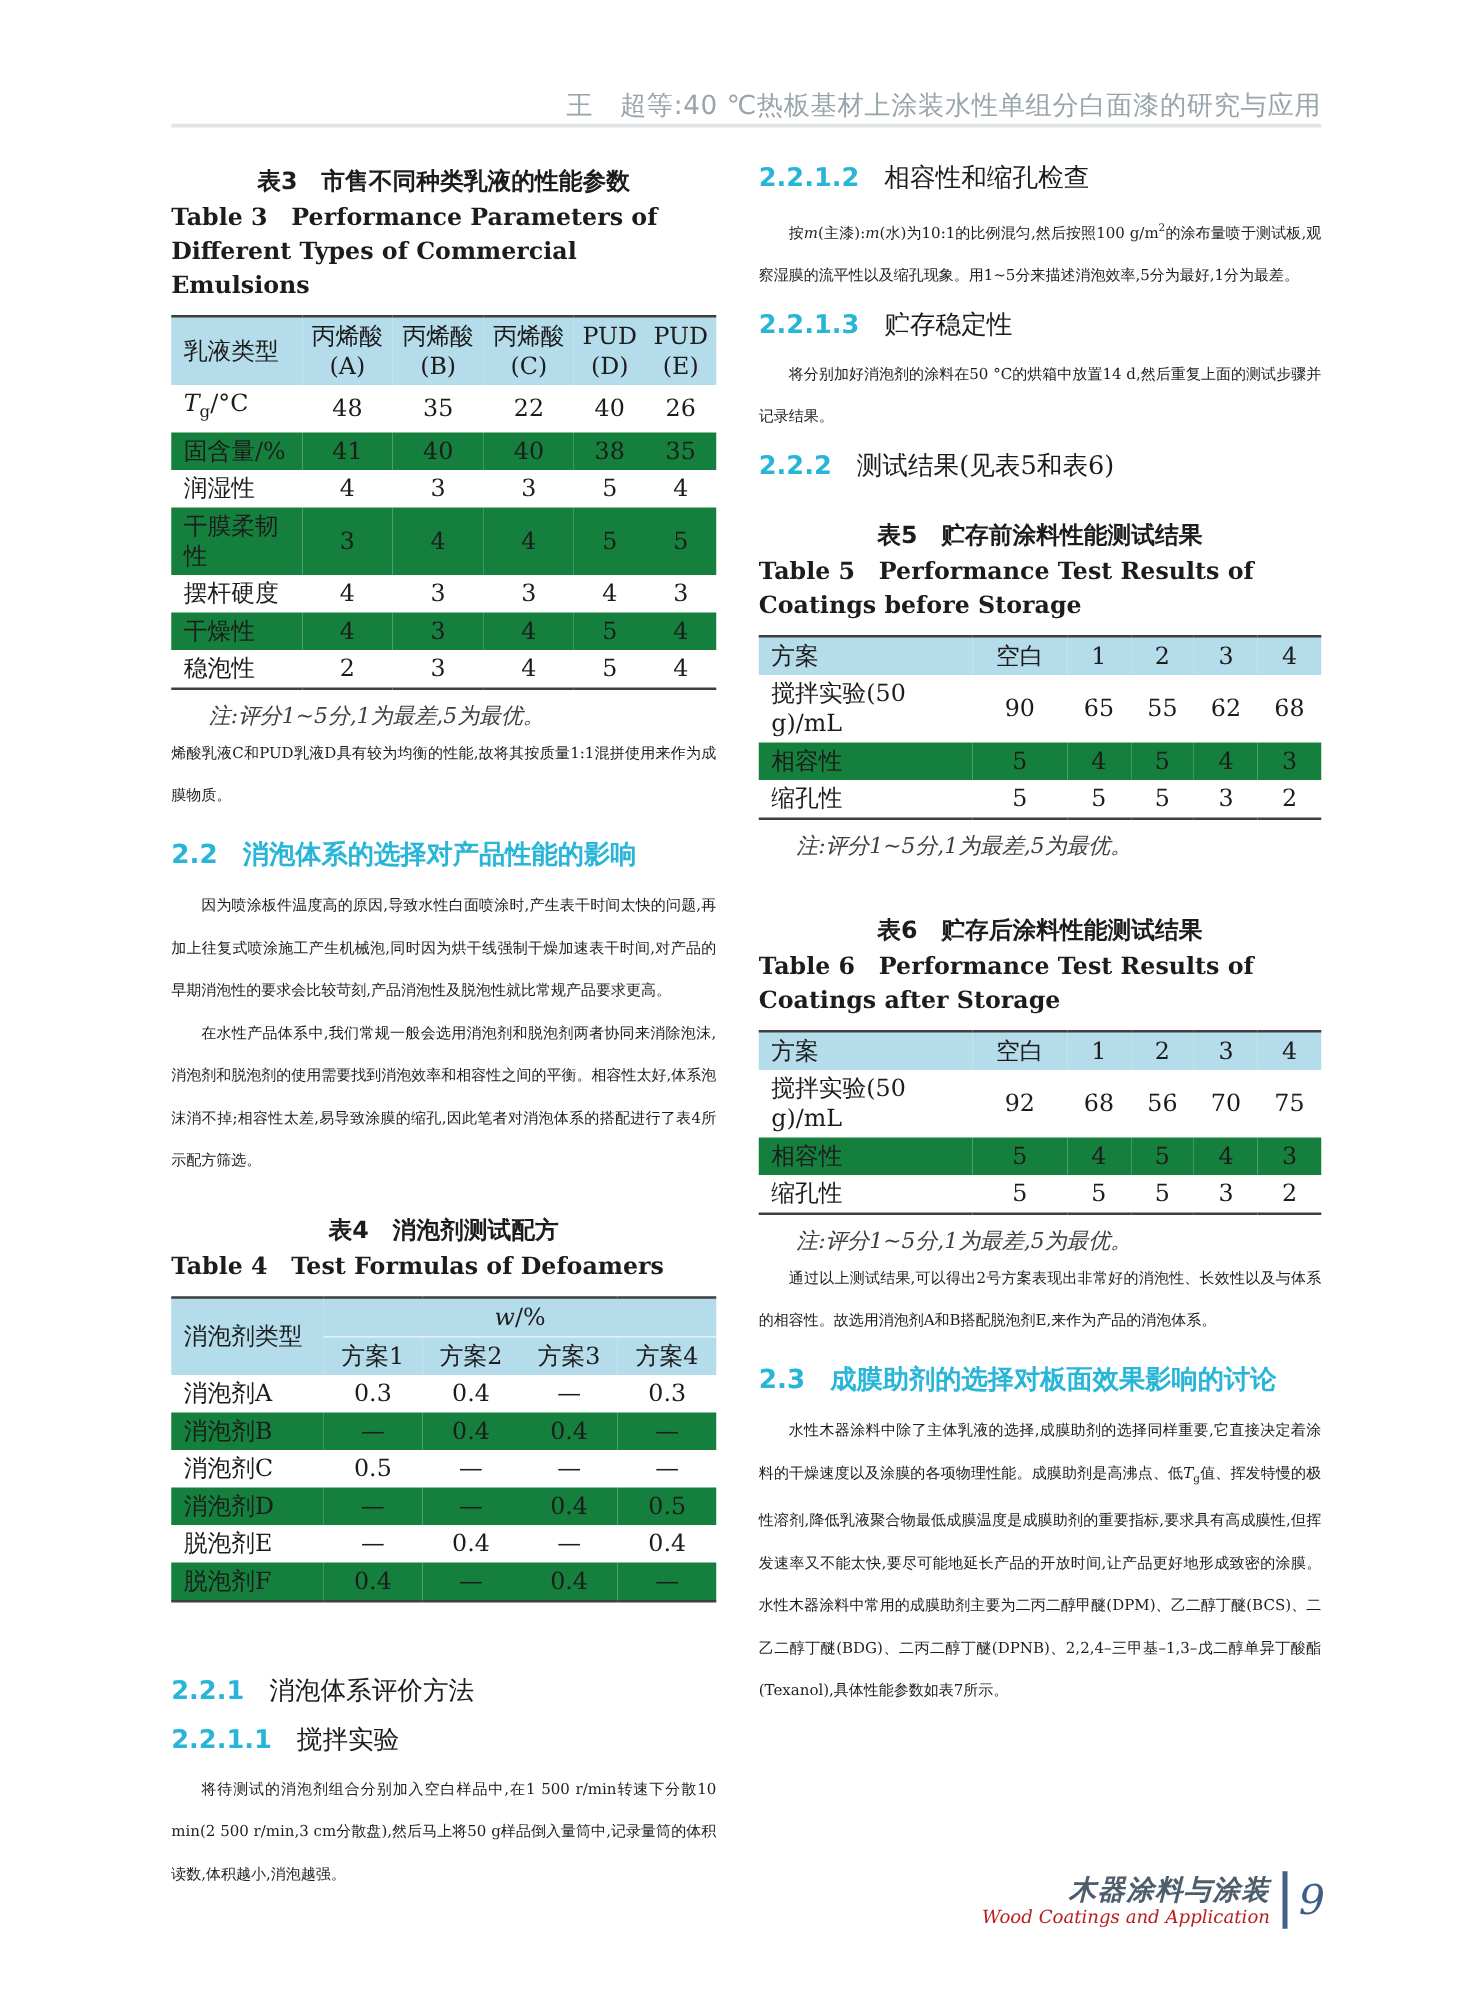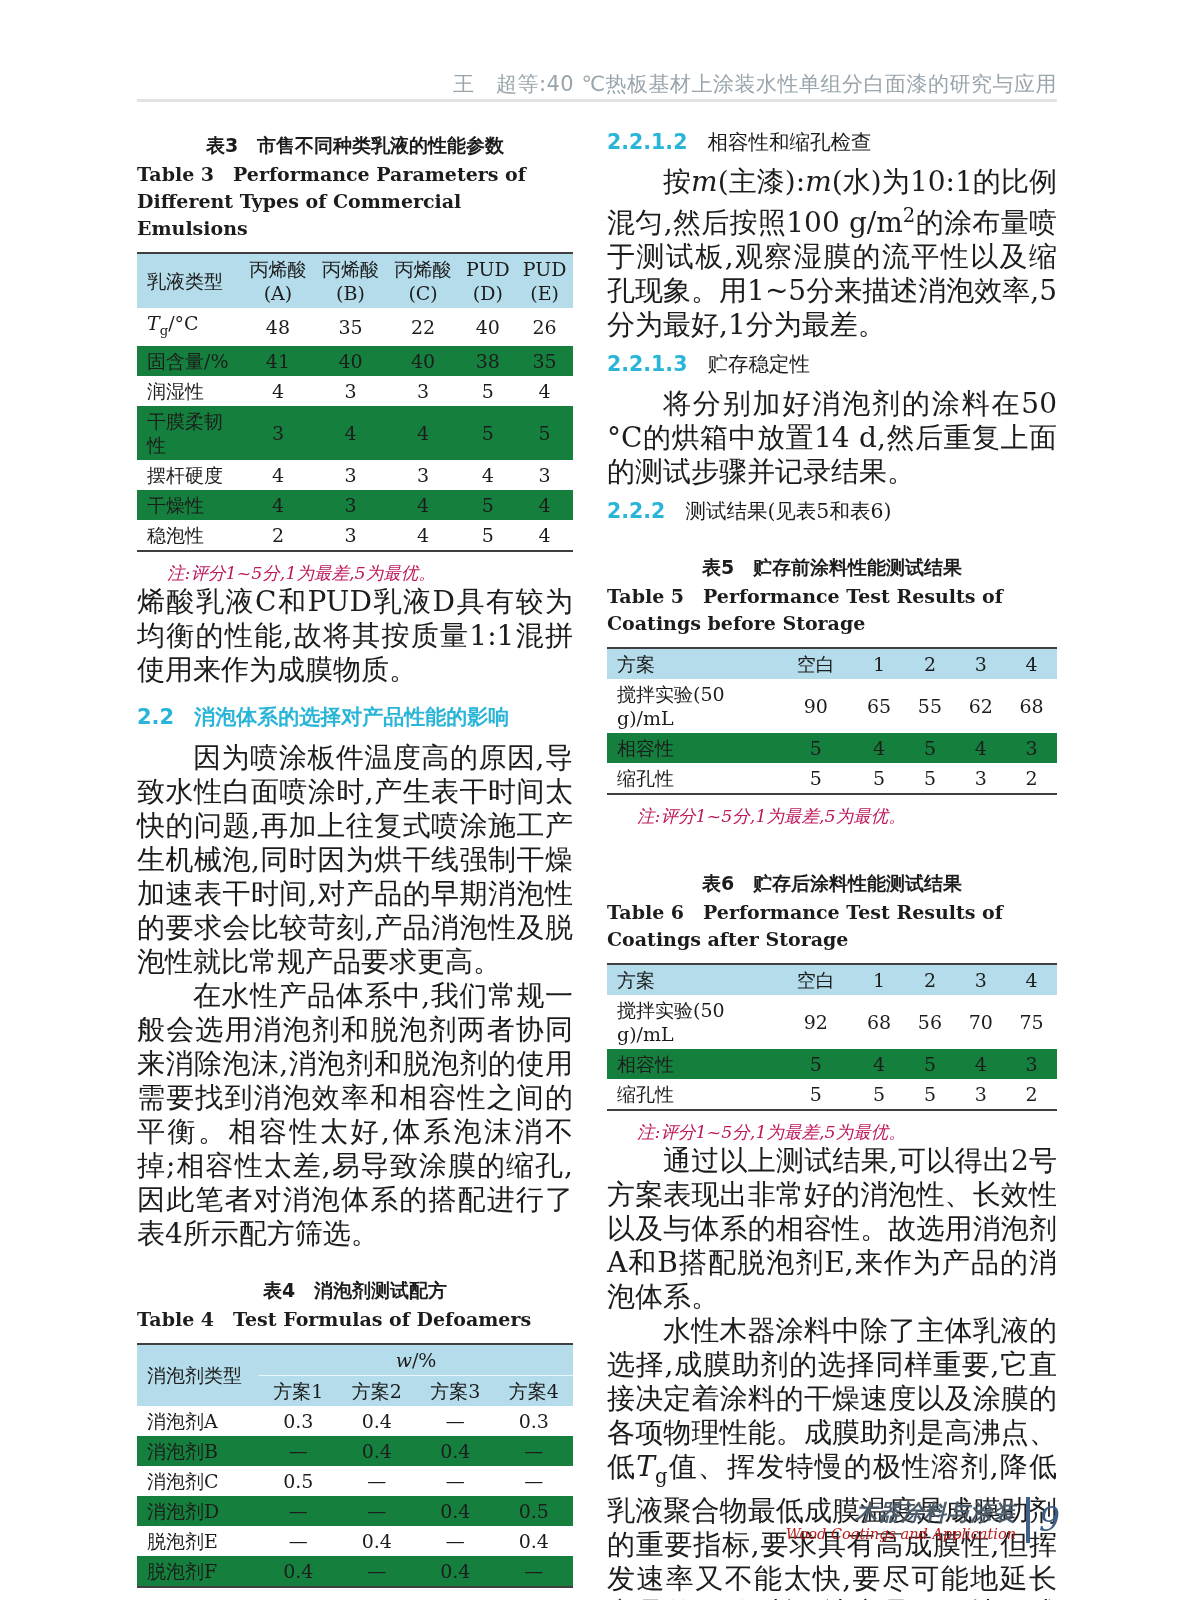--- a/index.html
+++ b/index.html
@@ -9,35 +9,35 @@
   }
   .running-head{
     position:absolute;top:70px;left:137px;width:920px;text-align:right;
     font-family:"DejaVu Sans","Liberation Sans",sans-serif;
     font-size:21px;color:#99a5ac;letter-spacing:.5px;
   }
   .header-rule{position:absolute;top:99px;left:137px;width:920px;border-top:3px solid #e1e3e4;}
   .content{position:absolute;top:126px;left:137px;width:920px;display:flex;gap:34px;}
   .col-left{width:436px;flex:none;}
   .col-right{width:450px;flex:none;}
-  p.body{font-size:28px;line-height:34px;text-align:justify;margin:0;}
+  p.body{font-size:12px;line-height:34px;text-align:justify;margin:0;}
   .indent{text-indent:2em;}
   .cap-cn{font-family:"DejaVu Sans","Liberation Sans",sans-serif;font-weight:bold;font-size:19px;line-height:27px;text-align:center;margin:6px 0 2px;}
   .cap-en{font-weight:bold;font-size:19px;line-height:27px;text-align:left;margin:0 0 10px;}
   table{width:100%;border-collapse:collapse;border-top:2px solid #3f3f3f;border-bottom:2px solid #3f3f3f;font-size:19px;}
   th,td{font-weight:normal;text-align:center;padding:3px 2px;line-height:24px;}
   thead th{background:#b4dcea;white-space:pre-line;}
   tr.alt td{background:#15803d;}
   th.l,td.l{text-align:left;padding-left:10px;}
   th.grp{border-bottom:1px solid #eaf6fa;}
   table[data-table="left.table3"] th.first{width:24%;}
   table[data-table="left.table4"] th.first{width:28%;}
   table[data-table="right.table5"] th.first,
   table[data-table="right.table6"] th.first{width:38%;}
-  .note{color:#be185d;font-style:italic;font-size:17.5px;line-height:24px;margin:9px 0 0 30px;}
+  .note{color:#404040;font-style:italic;font-size:17.5px;line-height:24px;margin:9px 0 0 30px;}
   .h-sec{font-size:21px;font-weight:bold;color:#29b5d8;margin:14px 0 8px;line-height:32px;
          font-family:"DejaVu Sans","Liberation Sans",sans-serif;}
   .h-sec .h-num{margin-right:20px;}
   .h-sub{font-size:20.5px;margin:6px 0;line-height:33px;}
   .h-sub .h-num{color:#29b5d8;font-weight:bold;font-family:"DejaVu Sans","Liberation Sans",sans-serif;margin-right:20px;}
   .h-sub .h-title{color:#1c1c1c;}
   .gap-table4{margin-top:26px;}
   .gap-h221{margin-top:54px;}
   .para-cont{margin-top:42px;}
   .gap-t5{margin-top:26px;}
@@ -314,20 +314,23 @@
               <td>5</td>
               <td>3</td>
               <td>2</td>
             </tr>
           </tbody>
         </table>
       <div class="note">注:评分1~5分,1为最差,5为最优。</div>
     </div>
 
     <p class="body indent gap-para3">通过以上测试结果,可以得出2号方案表现出非常好的消泡性、长效性以及与体系的相容性。故选用消泡剂A和B搭配脱泡剂E,来作为产品的消泡体系。</p>
+    <div class="h-sec">
+      <span class="h-num">2.3</span><span class="h-title">成膜助剂的选择对板面效果影响的讨论</span>
+    </div>
     <p class="body indent">水性木器涂料中除了主体乳液的选择,成膜助剂的选择同样重要,它直接决定着涂料的干燥速度以及涂膜的各项物理性能。成膜助剂是高沸点、低<i>T</i><sub>g</sub>值、挥发特慢的极性溶剂,降低乳液聚合物最低成膜温度是成膜助剂的重要指标,要求具有高成膜性,但挥发速率又不能太快,要尽可能地延长产品的开放时间,让产品更好地形成致密的涂膜。水性木器涂料中常用的成膜助剂主要为二丙二醇甲醚(DPM)、乙二醇丁醚(BCS)、二乙二醇丁醚(BDG)、二丙二醇丁醚(DPNB)、2,2,4–三甲基–1,3–戊二醇单异丁酸酯(Texanol),具体性能参数如表7所示。</p>
 
   </div>
 </div>
 
 <div class="page-footer">
   <div class="footer-text">
     <div class="journal-cn">木器涂料与涂装</div>
     <div class="journal-en">Wood Coatings and Application</div>
   </div>

